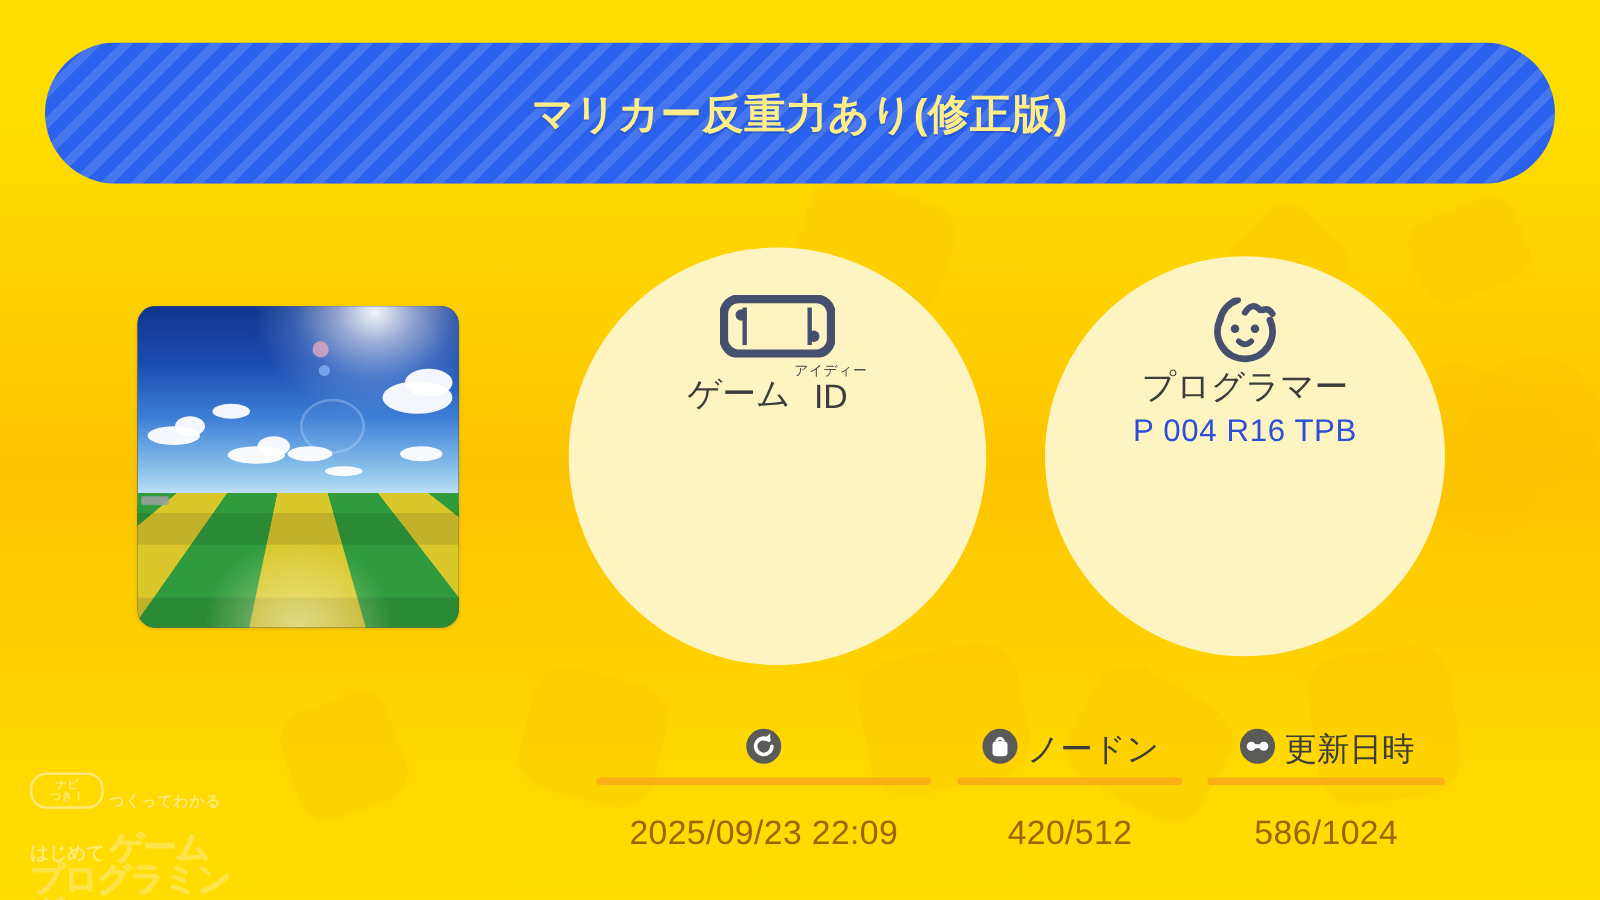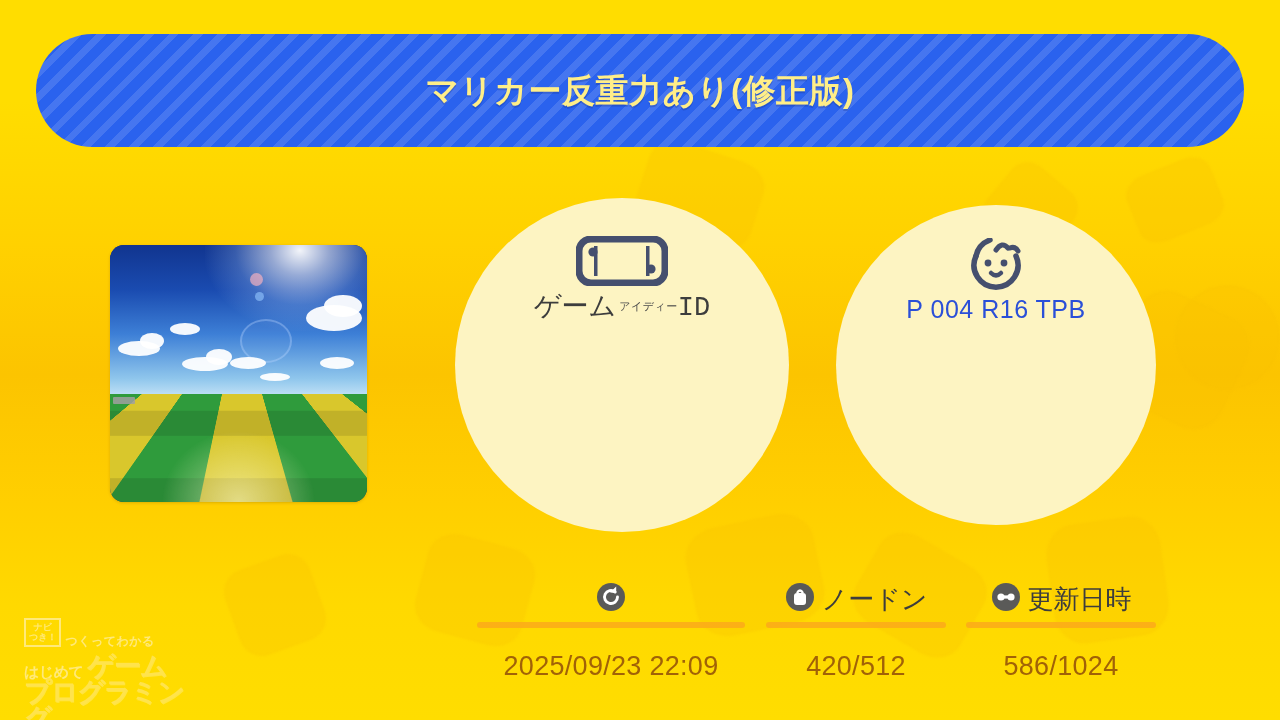--- a/index.html
+++ b/index.html
@@ -196,24 +196,23 @@
     font-size: 27px;
     color: #3d3d3d;
     line-height: 1.1;
     white-space: nowrap;
     display: flex;
     align-items: flex-end;
     gap: 3px;
   }
   .ruby-wrap {
     display: inline-flex;
-    flex-direction: row;
+    flex-direction: column;
     align-items: center;
     line-height: 1;
-    font-family: Liberation Mono, monospace;
   }
   .ruby-txt {
     font-size: 11px;
     color: #4a4a4a;
     letter-spacing: .5px;
     margin-bottom: 1px;
   }
   .circ-value {
     font-size: 33px;
     color: #2a4fd8;
@@ -289,22 +288,22 @@
     position: absolute;
     left: 24px;
     top: 618px;
     width: 170px;
     height: 84px;
     color: #ffe97a;
   }
   .logo-row { display: flex; align-items: flex-end; gap: 4px; line-height: 1; }
   .logo-badge {
     border: 2px solid #ffe97a;
-    border-radius: 0;
-    padding: 2px 3px;
+    border-radius: 13px;
+    padding: 2px 14px;
     font-size: 9px;
     font-weight: bold;
     text-align: center;
     line-height: 1.15;
   }
   .logo-small { font-size: 12px; font-weight: bold; letter-spacing: .5px; }
   .logo-big {
     font-size: 27px;
     font-weight: bold;
     letter-spacing: -1px;
@@ -385,20 +384,21 @@
       <svg width="60" height="52" viewBox="0 0 60 52">
         <path d="M50 18 A22 22 0 1 1 10 18" fill="none" stroke="#454f6e" stroke-width="5.5" stroke-linecap="round"></path>
         <path d="M10 18 A22 22 0 0 1 24 2" fill="none" stroke="#454f6e" stroke-width="5.5" stroke-linecap="round"></path>
         <path d="M30 12 q6 -9 12 -2" fill="none" stroke="#454f6e" stroke-width="5" stroke-linecap="round"></path>
         <path d="M44 10 q5 -2 8 3" fill="none" stroke="#454f6e" stroke-width="5" stroke-linecap="round"></path>
         <circle cx="22" cy="25" r="3.4" fill="#454f6e"></circle>
         <circle cx="38" cy="25" r="3.4" fill="#454f6e"></circle>
         <path d="M25 35 q5 5 10 0" fill="none" stroke="#454f6e" stroke-width="4.5" stroke-linecap="round"></path>
       </svg>
     </div>
+    <div class="circ-label">プログラマー</div>
     <div class="circ-subvalue">P 004 R16 TPB</div>
   </div>
 
   <div class="stats">
 
     <div class="stat updated">
       <div class="stat-head">
         <span>
           <svg width="30" height="30" viewBox="0 0 30 30">
             <circle cx="15" cy="15" r="14" fill="#5a5a58"></circle>
@@ -449,21 +449,21 @@
   </div>
 
   <div class="logo">
     <div class="logo-row">
       <span class="logo-badge">
         <span>ナビ</span><br>
         <span>つき！</span>
       </span>
       <span class="logo-small">つくってわかる</span>
     </div>
-    <div class="logo-row" style="margin-top:7px;">
+    <div class="logo-row" style="margin-top:18px;">
       <span class="logo-mid">はじめて</span>
       <span class="logo-big">ゲーム</span>
     </div>
     <div class="logo-row" style="margin-top:1px;">
       <span class="logo-big">プログラミング</span>
     </div>
   </div>
 
 </div>
 

